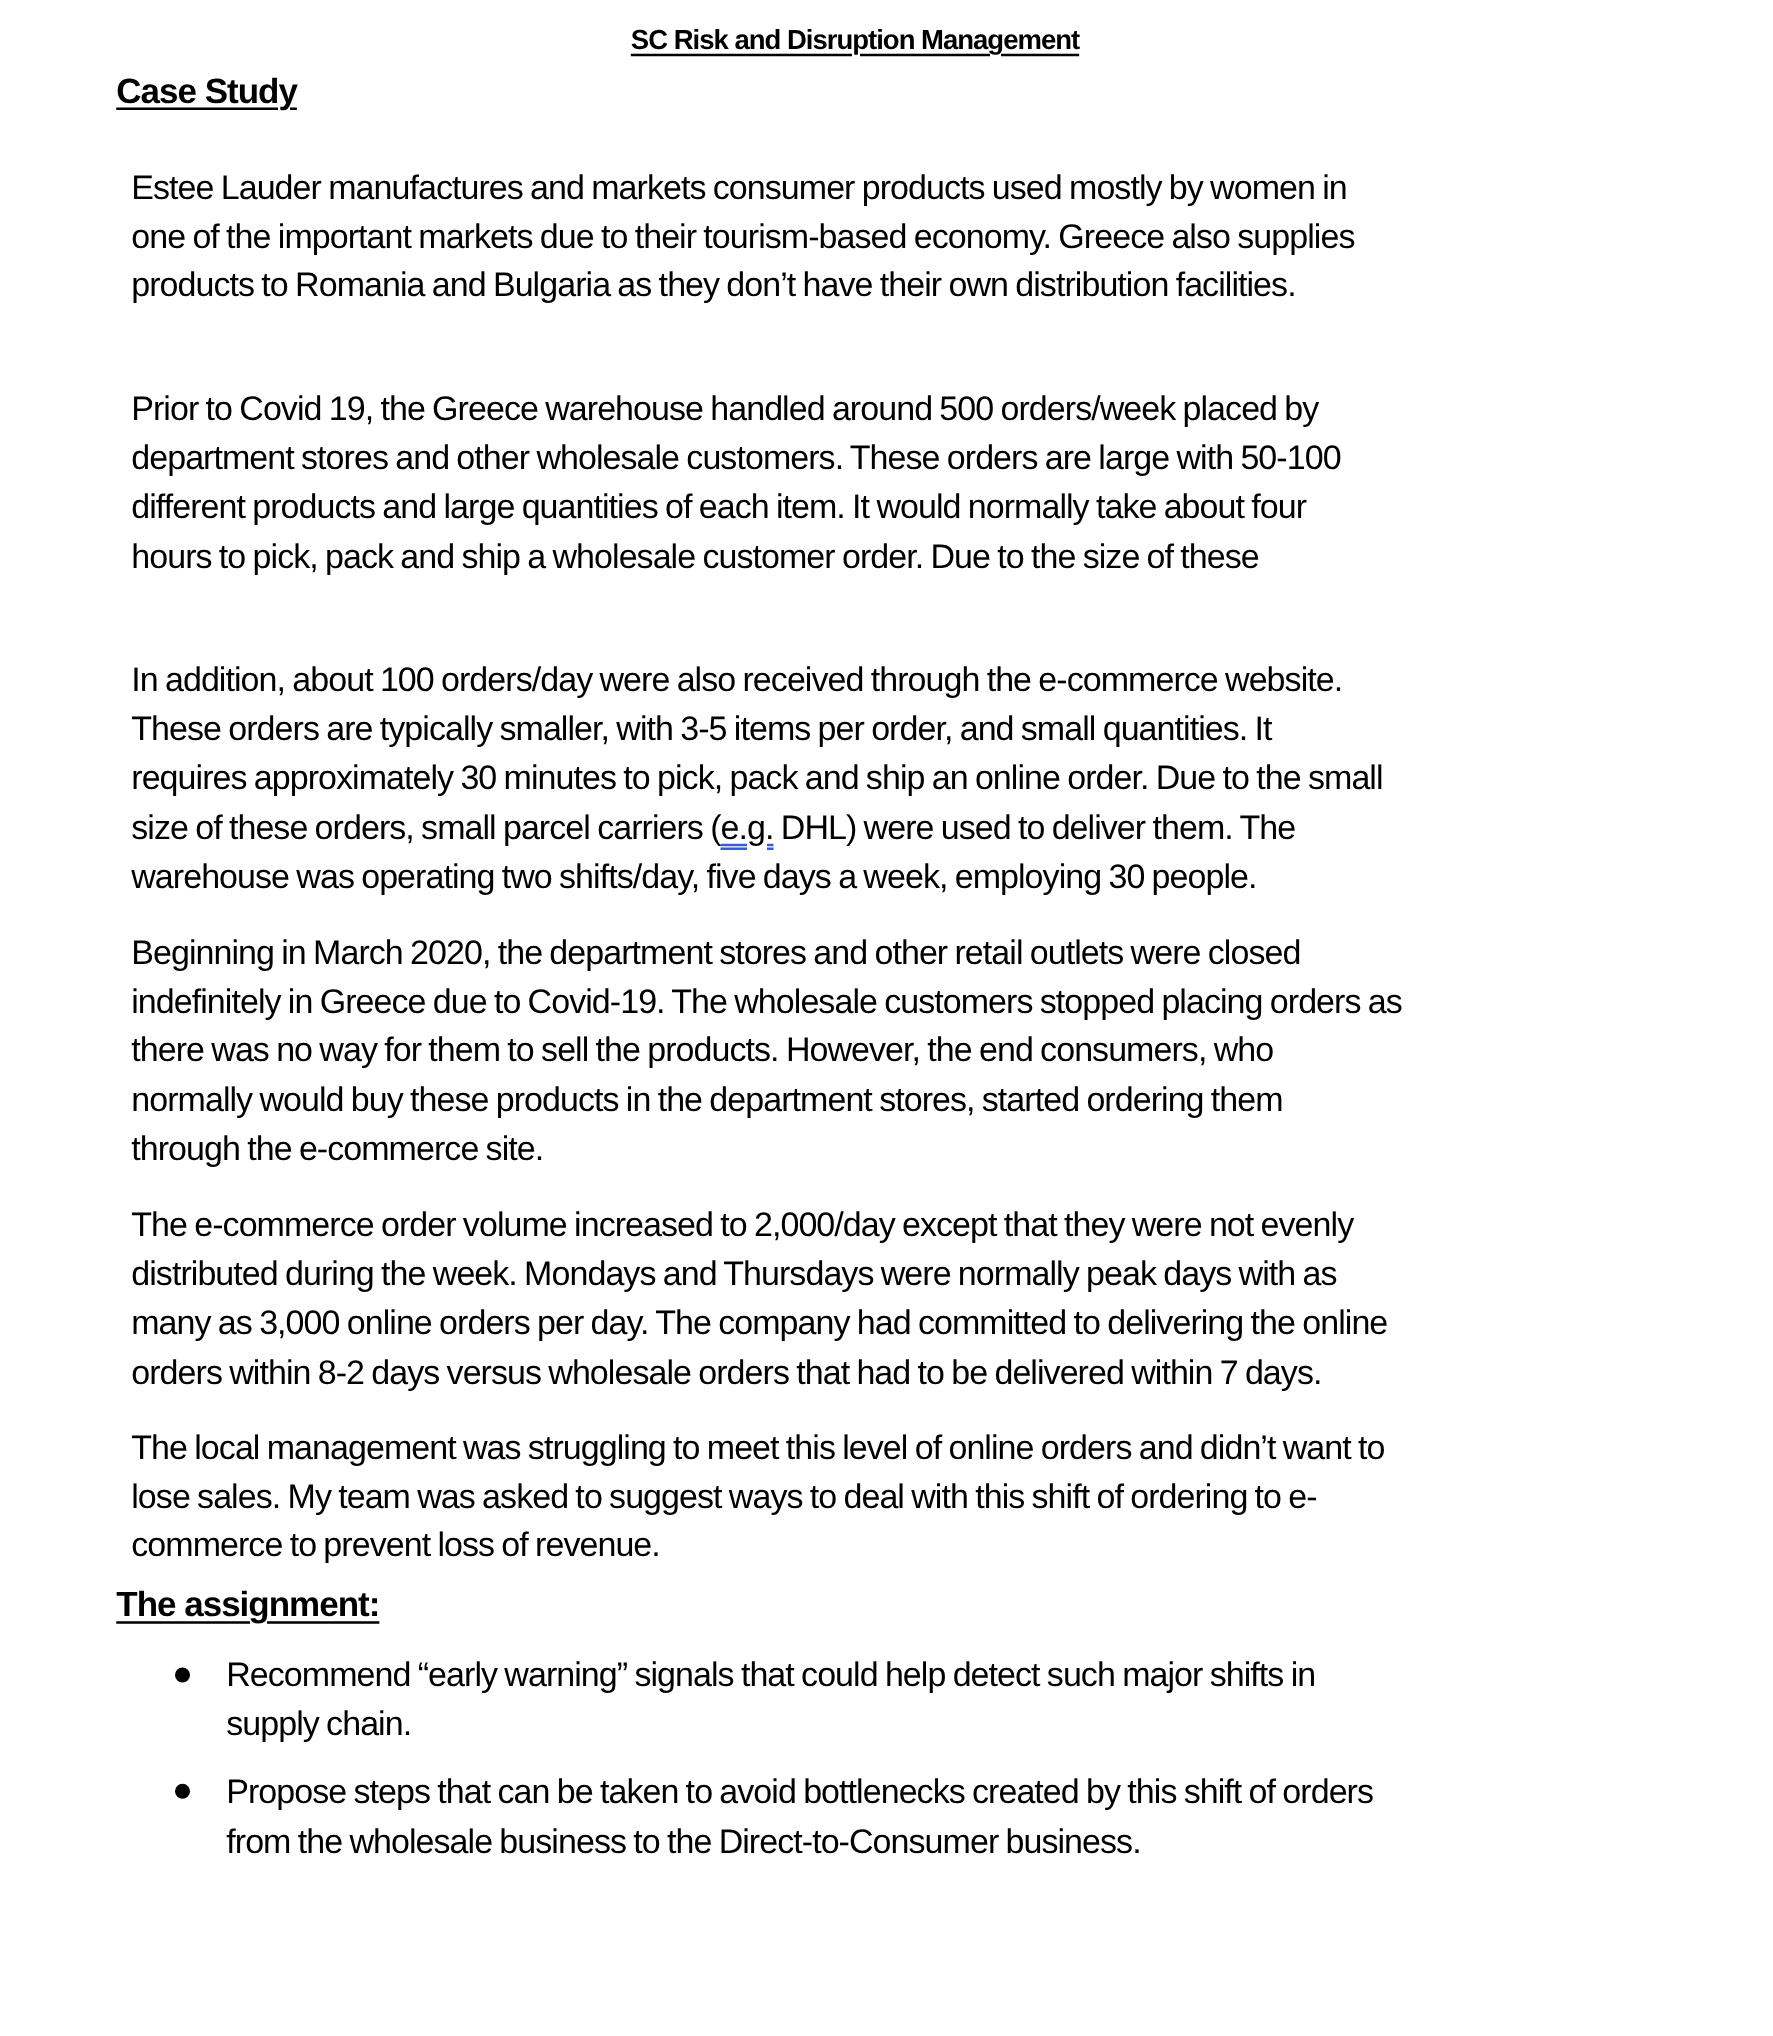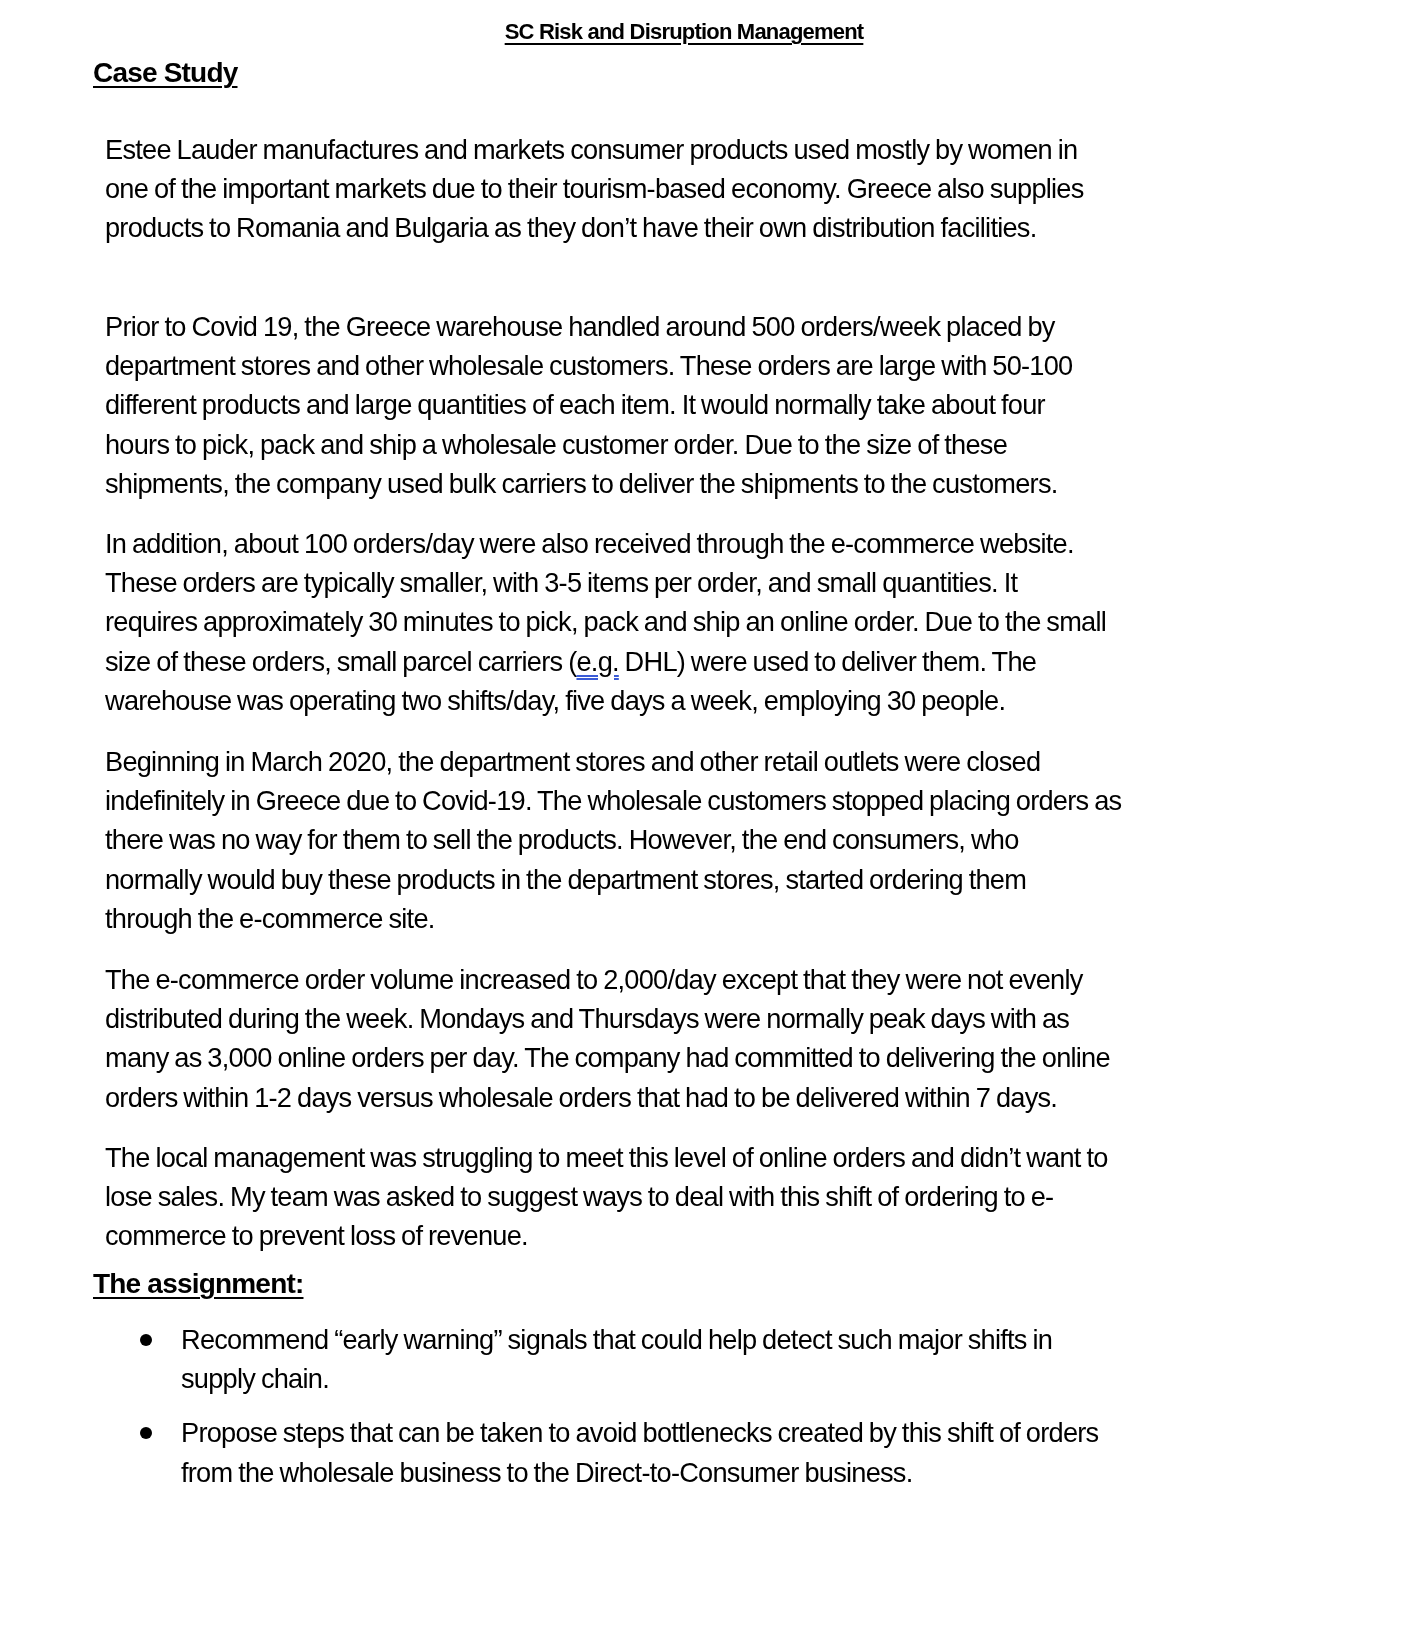--- a/index.html
+++ b/index.html
@@ -107,21 +107,20 @@
     <span class="line">Estee Lauder manufactures and markets consumer products used mostly by women in</span>
     <span class="line">one of the important markets due to their tourism-based economy. Greece also supplies</span>
     <span class="line">products to Romania and Bulgaria as they don’t have their own distribution facilities.</span>
   </p>
 
   <p class="para" style="top:295px;">
     <span class="line">Prior to Covid 19, the Greece warehouse handled around 500 orders/week placed by</span>
     <span class="line">department stores and other wholesale customers. These orders are large with 50-100</span>
     <span class="line">different products and large quantities of each item. It would normally take about four</span>
     <span class="line">hours to pick, pack and ship a wholesale customer order. Due to the size of these</span>
-    <span class="line">shipments, the company used bulk carriers to deliver the shipments to the customers.</span>
   </p>
 
   <p class="para" style="top:512px;">
     <span class="line">In addition, about 100 orders/day were also received through the e-commerce website.</span>
     <span class="line">These orders are typically smaller, with 3-5 items per order, and small quantities. It</span>
     <span class="line">requires approximately 30 minutes to pick, pack and ship an online order.  Due to the small</span>
     <span class="line"><span>size of these orders, small parcel carriers (</span><span class="eg">e.g.</span><span> DHL) were used to deliver them. The</span></span>
     <span class="line">warehouse was operating two shifts/day, five days a week, employing 30 people.</span>
   </p>
 
@@ -130,21 +129,21 @@
     <span class="line">indefinitely in Greece due to Covid-19. The wholesale customers stopped placing orders as</span>
     <span class="line">there was no way for them to sell the products. However, the end consumers, who</span>
     <span class="line">normally would buy these products in the department stores, started ordering them</span>
     <span class="line">through the e-commerce site.</span>
   </p>
 
   <p class="para" style="top:948px;">
     <span class="line">The e-commerce order volume increased to 2,000/day except that they were not evenly</span>
     <span class="line">distributed during the week. Mondays and Thursdays were normally peak days with as</span>
     <span class="line">many as 3,000 online orders per day. The company had committed to delivering the online</span>
-    <span class="line">orders within 1-2 days versus wholesale orders that had to be delivered within 7 days.</span>
+    <span class="line">orders within 8-2 days versus wholesale orders that had to be delivered within 7 days.</span>
   </p>
 
   <p class="para" style="top:1126px;">
     <span class="line">The local management was struggling to meet this level of online orders and didn’t want to</span>
     <span class="line">lose sales. My team was asked to suggest ways to deal with this shift of ordering to e-</span>
     <span class="line">commerce to prevent loss of revenue.</span>
   </p>
 
   <div class="subhead" style="top:1265px;">The assignment:</div>
 

